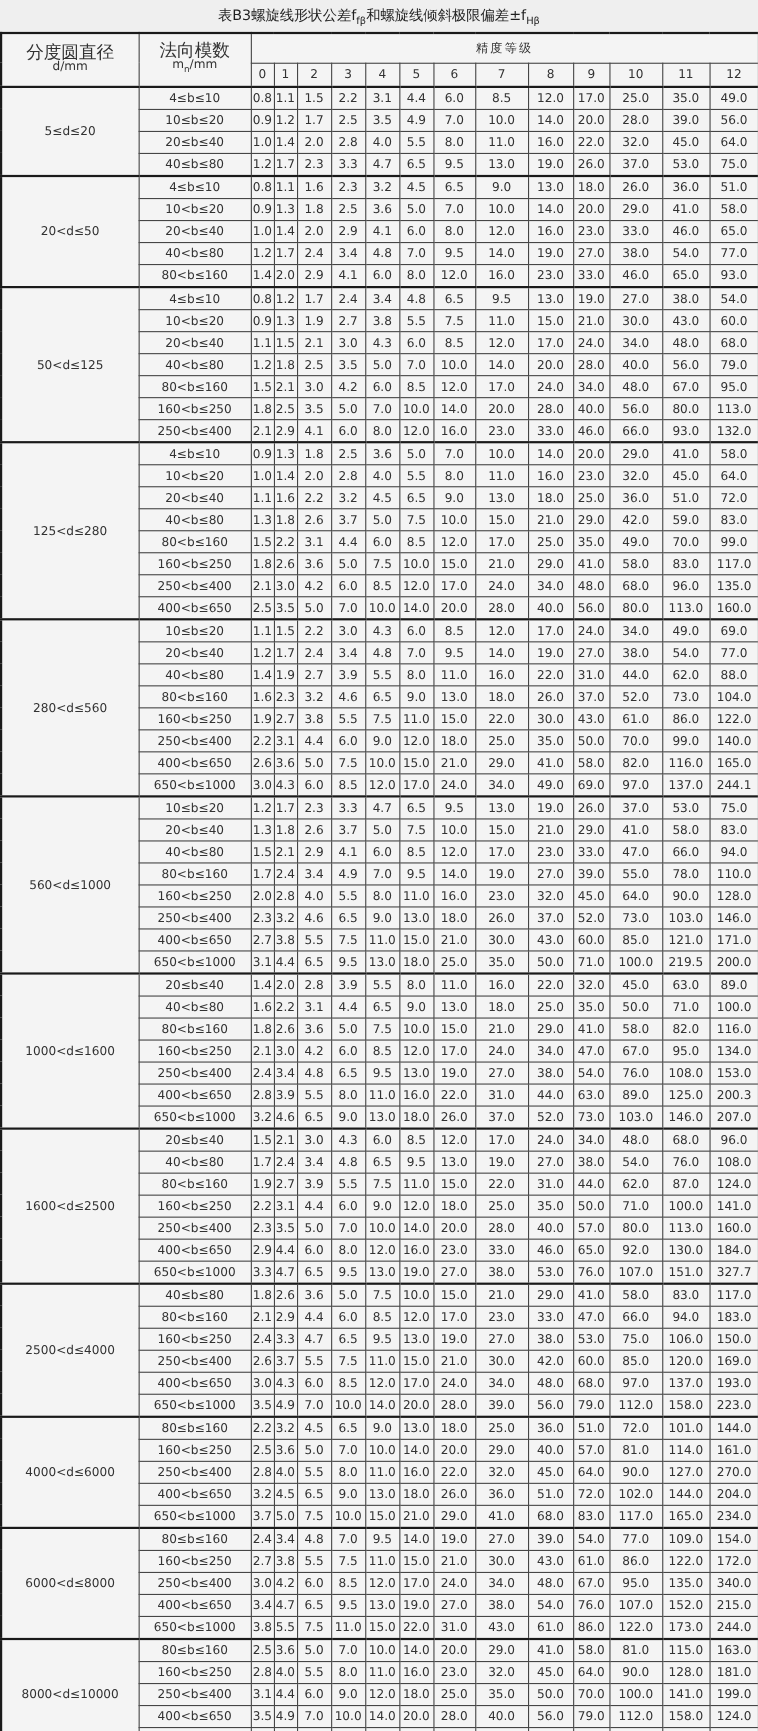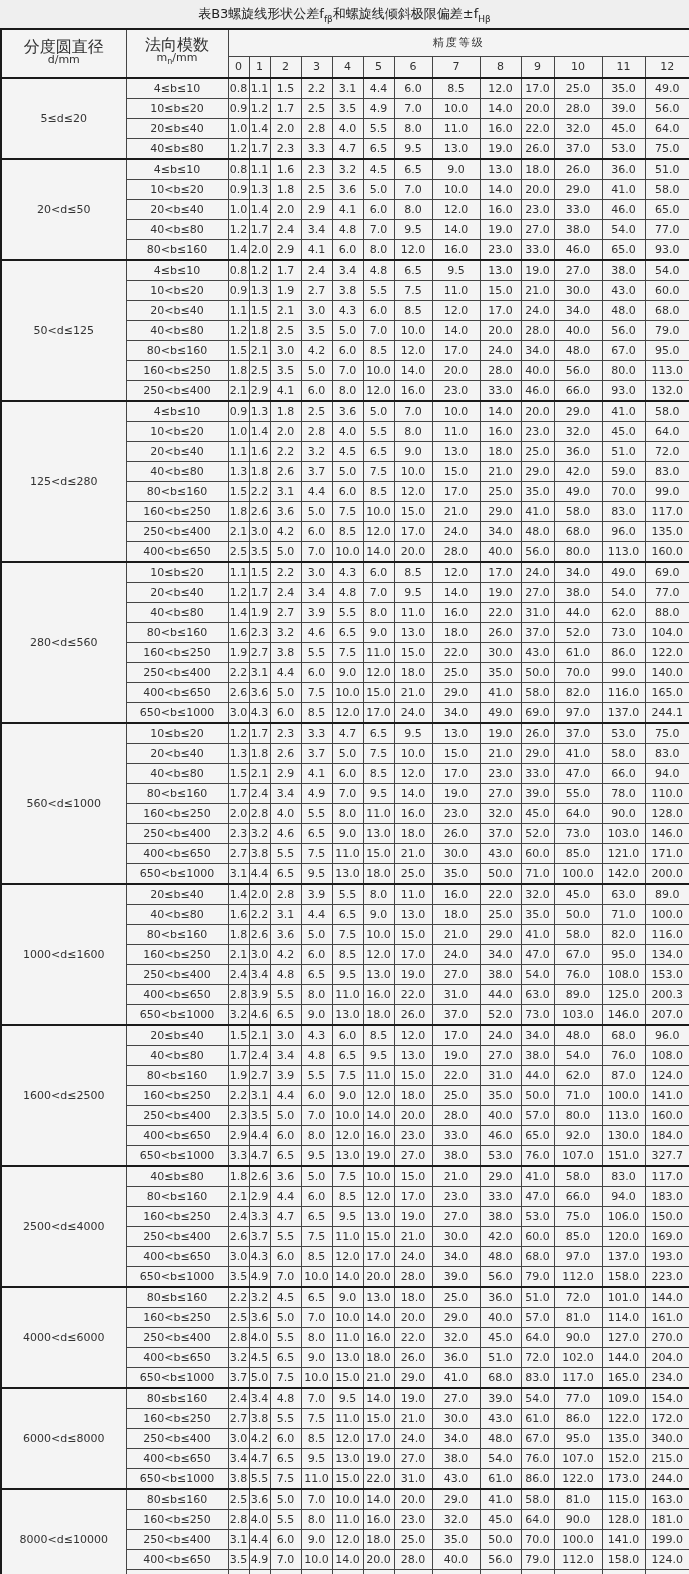--- a/index.html
+++ b/index.html
@@ -780,21 +780,21 @@
           <td>4.4</td>
           <td>6.5</td>
           <td>9.5</td>
           <td>13.0</td>
           <td>18.0</td>
           <td>25.0</td>
           <td>35.0</td>
           <td>50.0</td>
           <td>71.0</td>
           <td>100.0</td>
-          <td>142.0</td>
+          <td>219.5</td>
           <td>200.0</td>
         </tr>
         <tr class="group-start">
           <td rowspan="7" class="dcol">1000&lt;d≤1600</td>
           <td class="bcol">20≤b≤40</td>
           <td>1.4</td>
           <td>2.0</td>
           <td>2.8</td>
           <td>3.9</td>
           <td>5.5</td>

